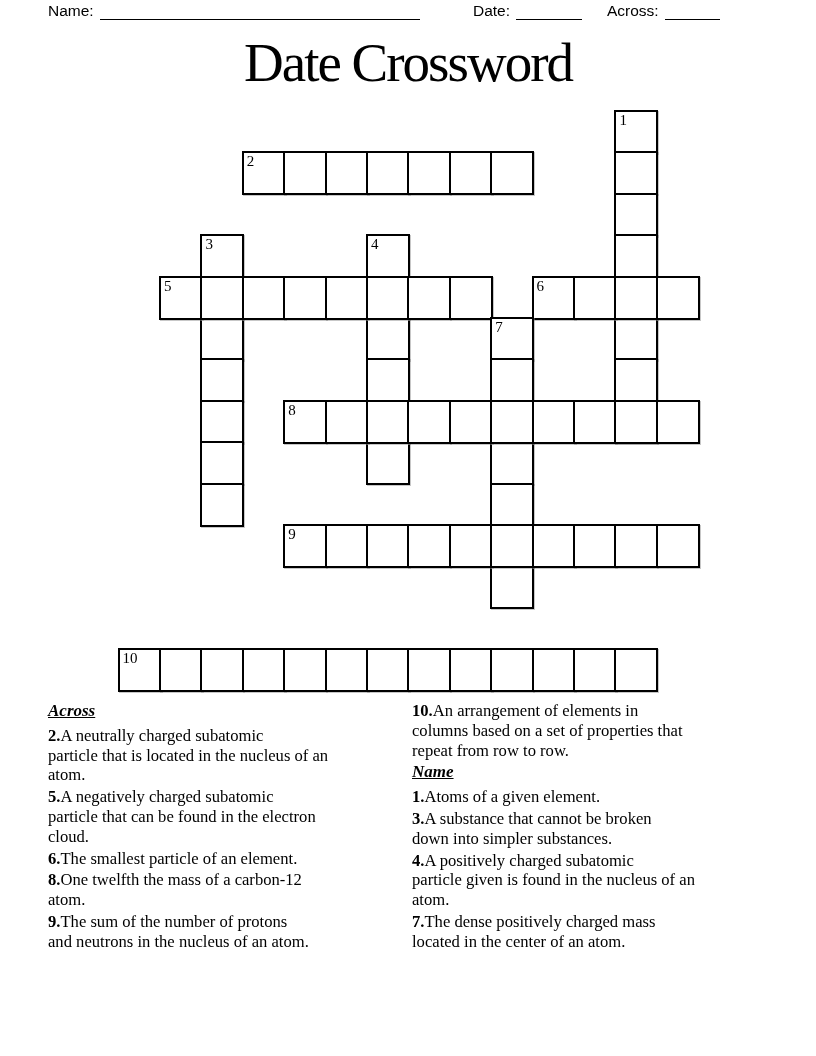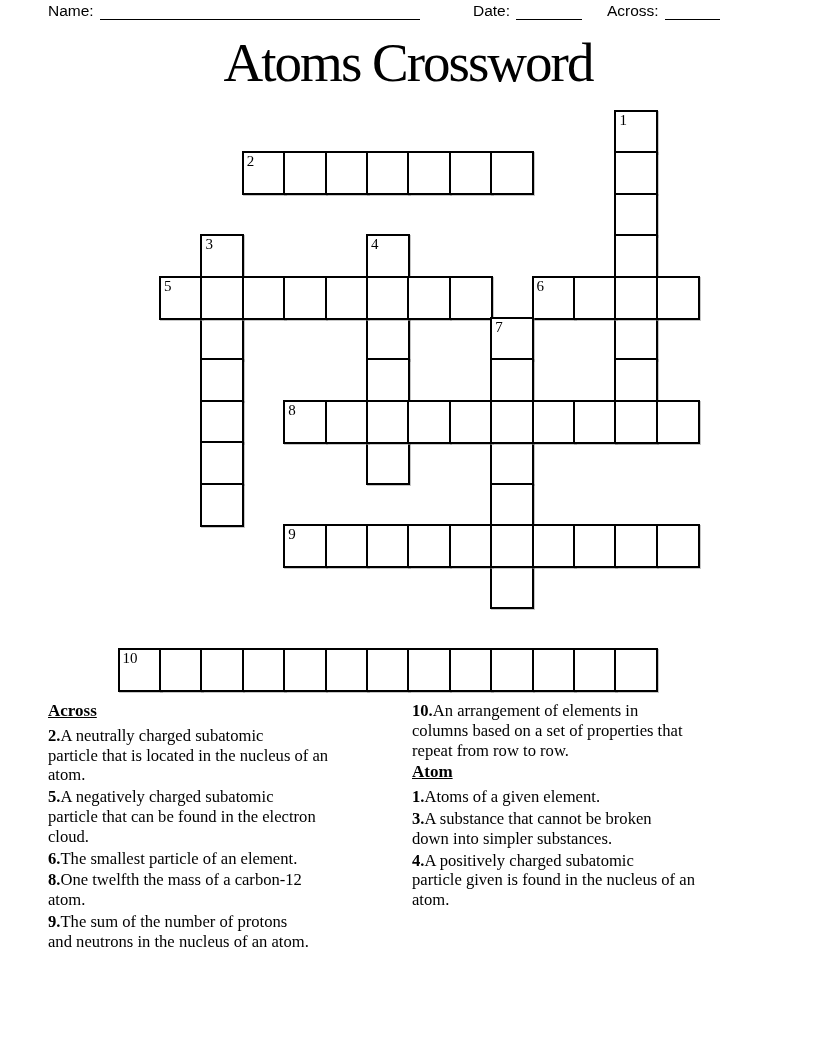--- a/index.html
+++ b/index.html
@@ -70,20 +70,21 @@
     line-height: 19.8px;
   }
   #clues-left  { left: 48px;  width: 362px; }
   #clues-right { left: 412px; width: 380px; }
   .clue-heading {
     font-size: 17px;
     font-weight: bold;
     text-decoration: underline;
     margin: 0 0 5px 0;
     line-height: 19.8px;
+    font-style: italic;
   }
   #clues-right .clue-heading { margin-top: 2px; }
   .clue { margin: 0 0 2px 0; }
   .clue .num { font-weight: bold; }
   .clue .txt { white-space: pre-line; }
 </style>
 </head>
 <body>
 
 <div id="page">
@@ -91,21 +92,21 @@
   <div class="hdr-field" style="left:48px">
     <span>Name:</span><span class="blank blank-name"></span>
   </div>
   <div class="hdr-field" style="left:473px">
     <span>Date:</span><span class="blank blank-date"></span>
   </div>
   <div class="hdr-field" style="left:607px">
     <span>Across:</span><span class="blank blank-period"></span>
   </div>
 
-  <div id="title">Atoms Crossword</div>
+  <div id="title">Date Crossword</div>
 
   <div id="grid">
       <div class="cw-cell" style="left: 614.4px; top: 110px; width: 44px; height: 44px; border: 2.6px solid rgb(0, 0, 0); background: rgb(255, 255, 255);">
         <span class="cw-num">1</span>
       </div>
       <div class="cw-cell" style="left: 614.4px; top: 151.4px; width: 44px; height: 44px; border: 2.6px solid rgb(0, 0, 0); background: rgb(255, 255, 255);"></div>
       <div class="cw-cell" style="left: 614.4px; top: 192.8px; width: 44px; height: 44px; border: 2.6px solid rgb(0, 0, 0); background: rgb(255, 255, 255);"></div>
       <div class="cw-cell" style="left: 614.4px; top: 234.2px; width: 44px; height: 44px; border: 2.6px solid rgb(0, 0, 0); background: rgb(255, 255, 255);"></div>
       <div class="cw-cell" style="left: 614.4px; top: 275.6px; width: 44px; height: 44px; border: 2.6px solid rgb(0, 0, 0); background: rgb(255, 255, 255);"></div>
       <div class="cw-cell" style="left: 614.4px; top: 317px; width: 44px; height: 44px; border: 2.6px solid rgb(0, 0, 0); background: rgb(255, 255, 255);"></div>
@@ -215,22 +216,24 @@
     <p class="clue"><span class="num">8.</span><span class="txt">One twelfth the mass of a carbon-12
 atom.</span></p>
     <p class="clue"><span class="num">9.</span><span class="txt">The sum of the number of protons
 and neutrons in the nucleus of an atom.</span></p>
   </div>
 
   <div class="clues-col" id="clues-right">
     <p class="clue"><span class="num">10.</span><span class="txt">An arrangement of elements in
 columns based on a set of properties that
 repeat from row to row.</span></p>
-    <div class="clue-heading">Atom</div>
+    <div class="clue-heading">Name</div>
     <p class="clue"><span class="num">1.</span><span class="txt">Atoms of a given element.</span></p>
     <p class="clue"><span class="num">3.</span><span class="txt">A substance that cannot be broken
 down into simpler substances.</span></p>
     <p class="clue"><span class="num">4.</span><span class="txt">A positively charged subatomic
 particle given is found in the nucleus of an
 atom.</span></p>
+    <p class="clue"><span class="num">7.</span><span class="txt">The dense positively charged mass
+located in the center of an atom.</span></p>
   </div>
 
 </div>
 
 </body></html>

